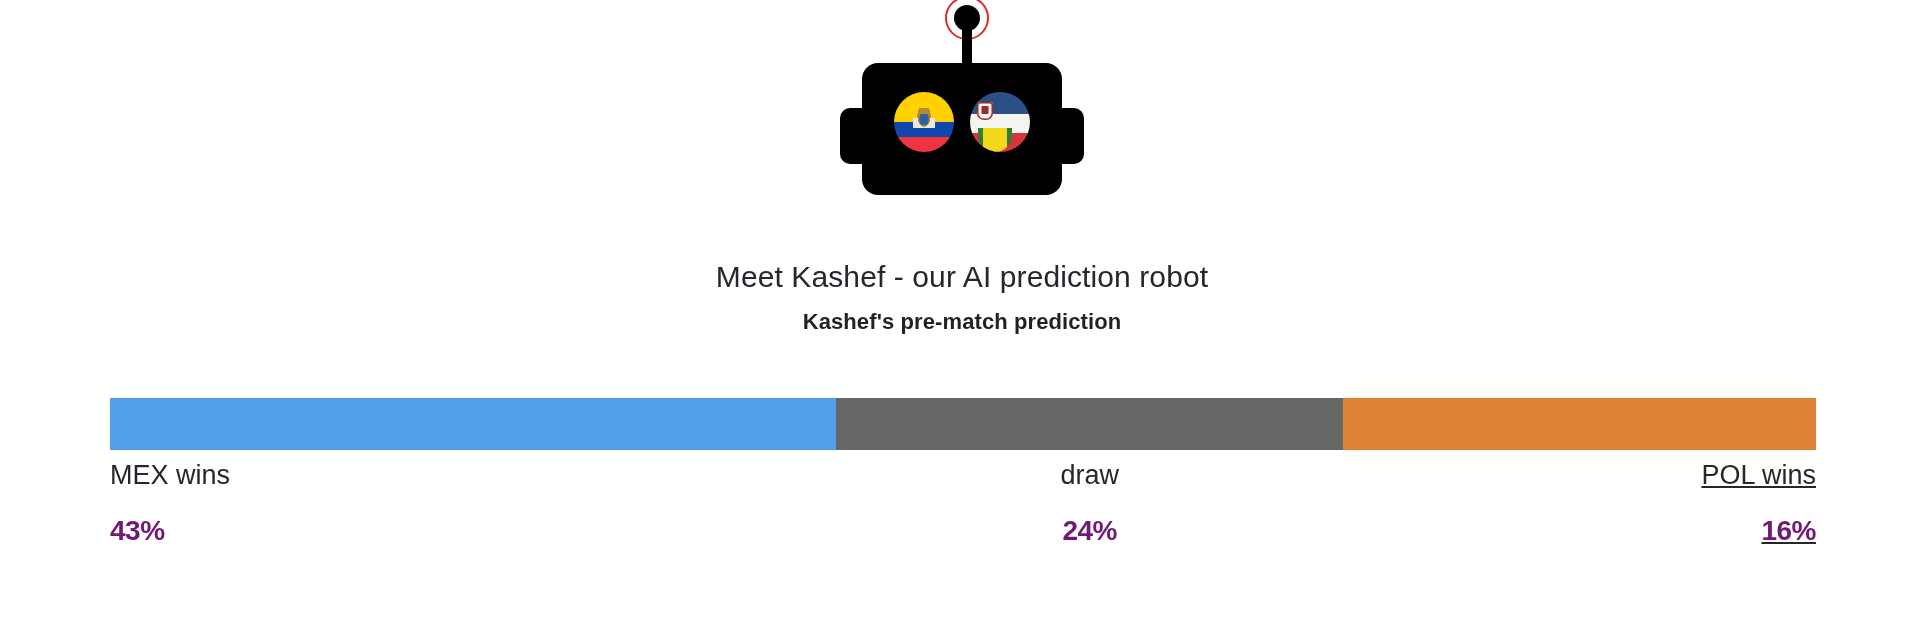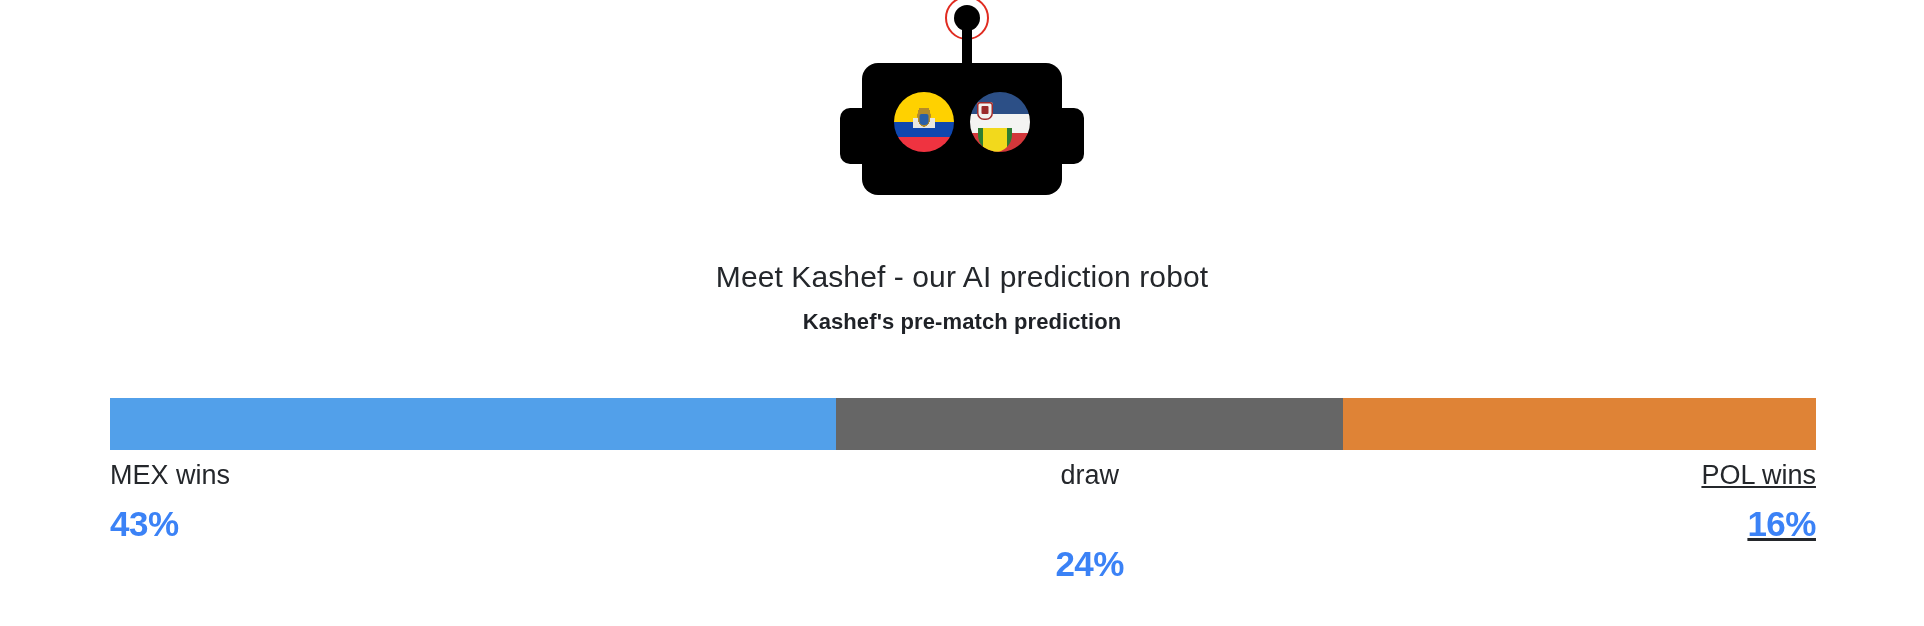--- a/index.html
+++ b/index.html
@@ -229,34 +229,34 @@
   
   .legend {
     position: absolute;
     left: 110px;
     top: 458px;
     width: 1706px;
     display: flex;
   }
   .legend-col { display: flex; flex-direction: column; }
   .legend-col.start  { align-items: flex-start;  text-align: left; }
-  .legend-col.center { align-items: center;      text-align: center; gap: 40px; }
+  .legend-col.center { align-items: center;      text-align: center; }
   .legend-col.end    { align-items: flex-end;    text-align: right; }
 
   .legend-label {
     font-size: 27px;
     font-weight: 400;
     color: #24272b;
     line-height: 1.3;
   }
   .legend-value {
-    margin-top: 11px;
-    font-size: 35px;
+    margin-top: 22px;
+    font-size: 28px;
     font-weight: 700;
-    color: #3b82f6;
+    color: #701a75;
     line-height: 1.15;
     letter-spacing: -0.5px;
   }
 </style>
 </head>
 <body>
 
 <div class="prediction-widget">
 
   <div class="robot-wrap">

